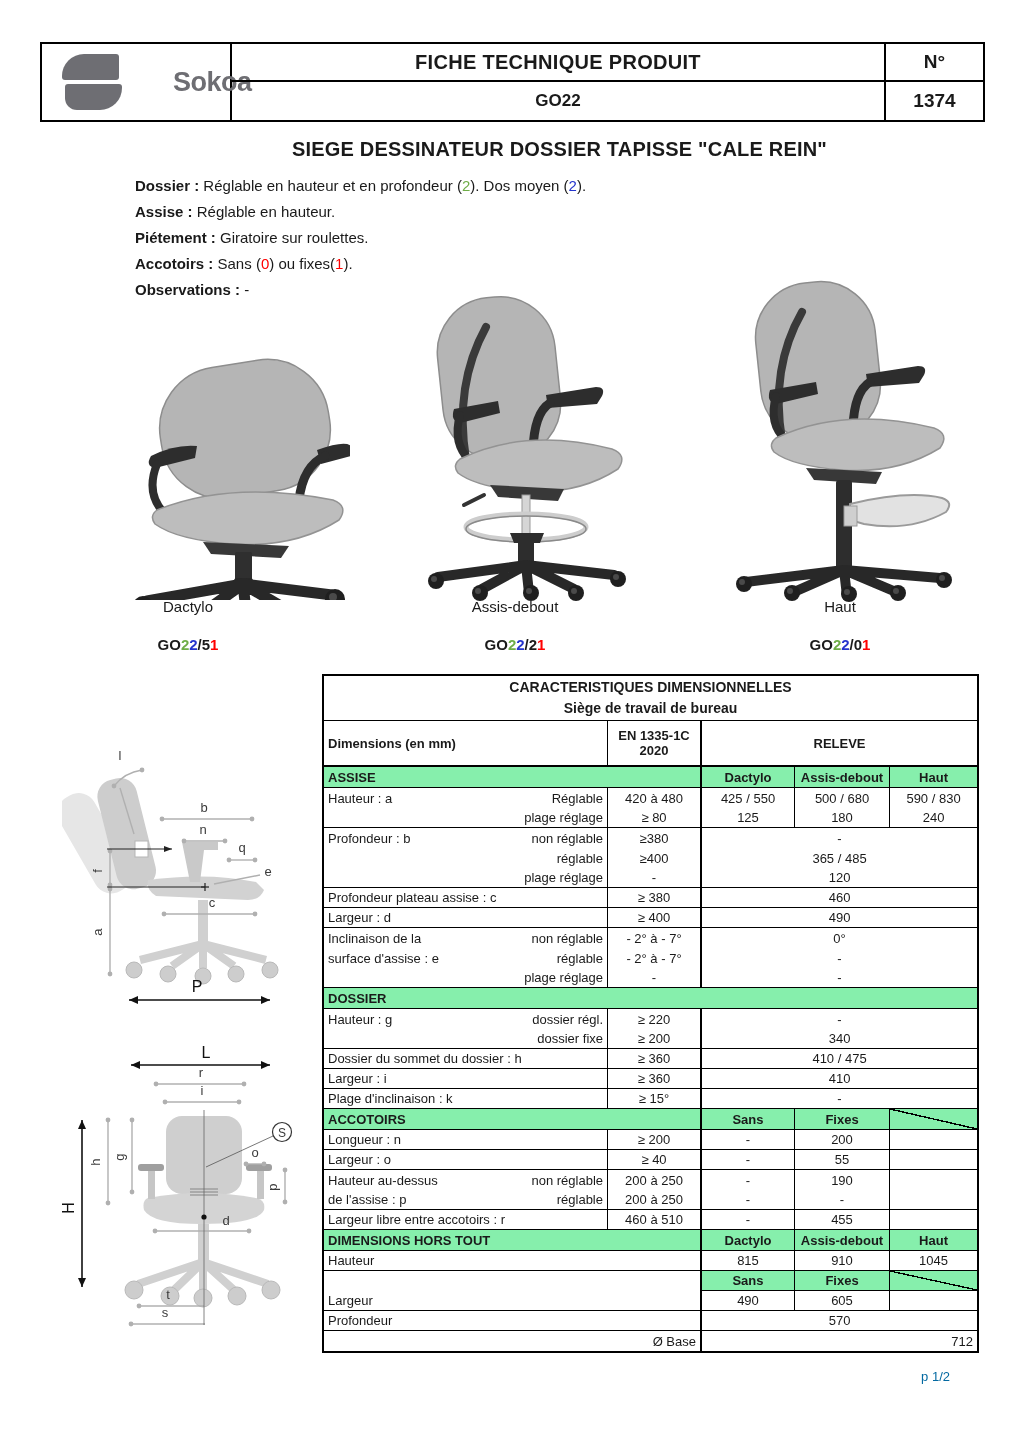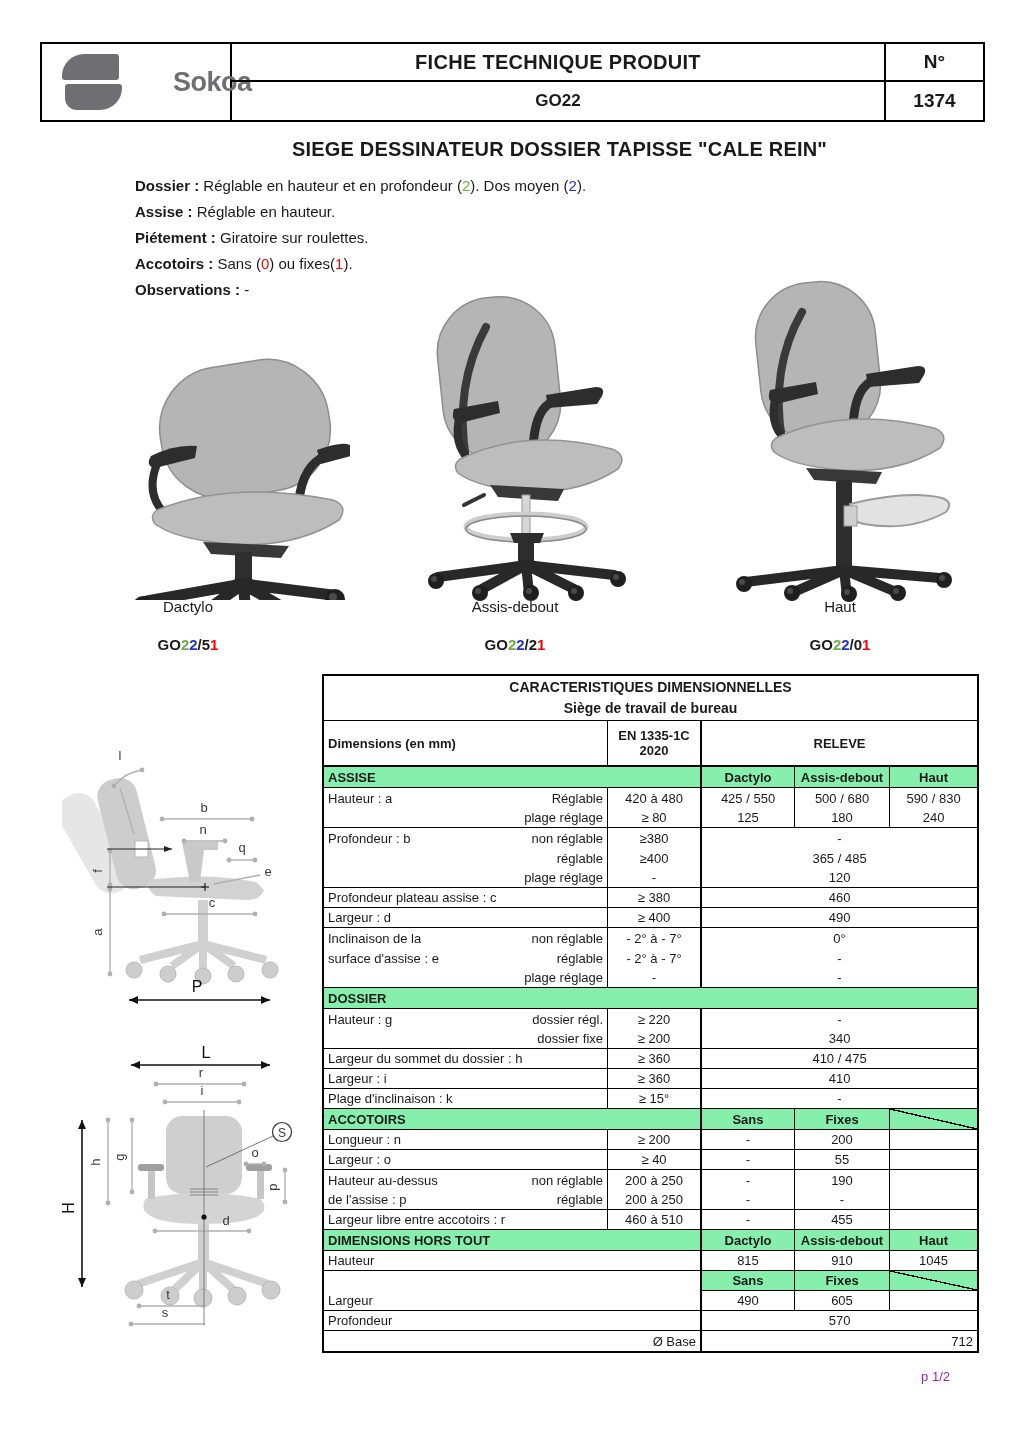--- a/index.html
+++ b/index.html
@@ -53,21 +53,21 @@
   #dim-table tr.bh{height:21px;}
   #dim-table tr.thb td{border-bottom-width:2px;}
   .fx{display:flex;justify-content:space-between;align-items:center;width:100%;}
   .fx .sub{text-align:left;}
 
   
   .diag-svg{position:absolute;}
   .dim-label{font-size:13px;fill:#3a3a3a;}
   .dim-big{font-size:16px;fill:#111;}
 
-  #footer{position:absolute;top:1369px;right:74px;font-size:13px;color:#a21caf;}
+  #footer{position:absolute;top:1369px;right:74px;font-size:13px;color:#0369a1;}
 </style>
 </head>
 <body>
 
 <div id="page">
 
   <div id="hdr">
     <div class="hc logo-cell">
       <div class="logo">
           <div class="lt"></div>
@@ -482,21 +482,21 @@
           <td>
             <div class="fx">
               <span></span>
               <span class="sub">dossier fixe</span>
             </div>
           </td>
           <td class="c er">≥ 200</td>
           <td colspan="3" class="c">340</td>
         </tr>
         <tr>
-          <td>Largeur du sommet du dossier : h</td>
+          <td>Dossier du sommet du dossier : h</td>
           <td class="c er">≥ 360</td>
           <td colspan="3" class="c">410 / 475</td>
         </tr>
         <tr>
           <td>Largeur : i</td>
           <td class="c er">≥ 360</td>
           <td colspan="3" class="c">410</td>
         </tr>
         <tr>
           <td>Plage d'inclinaison : k</td>

